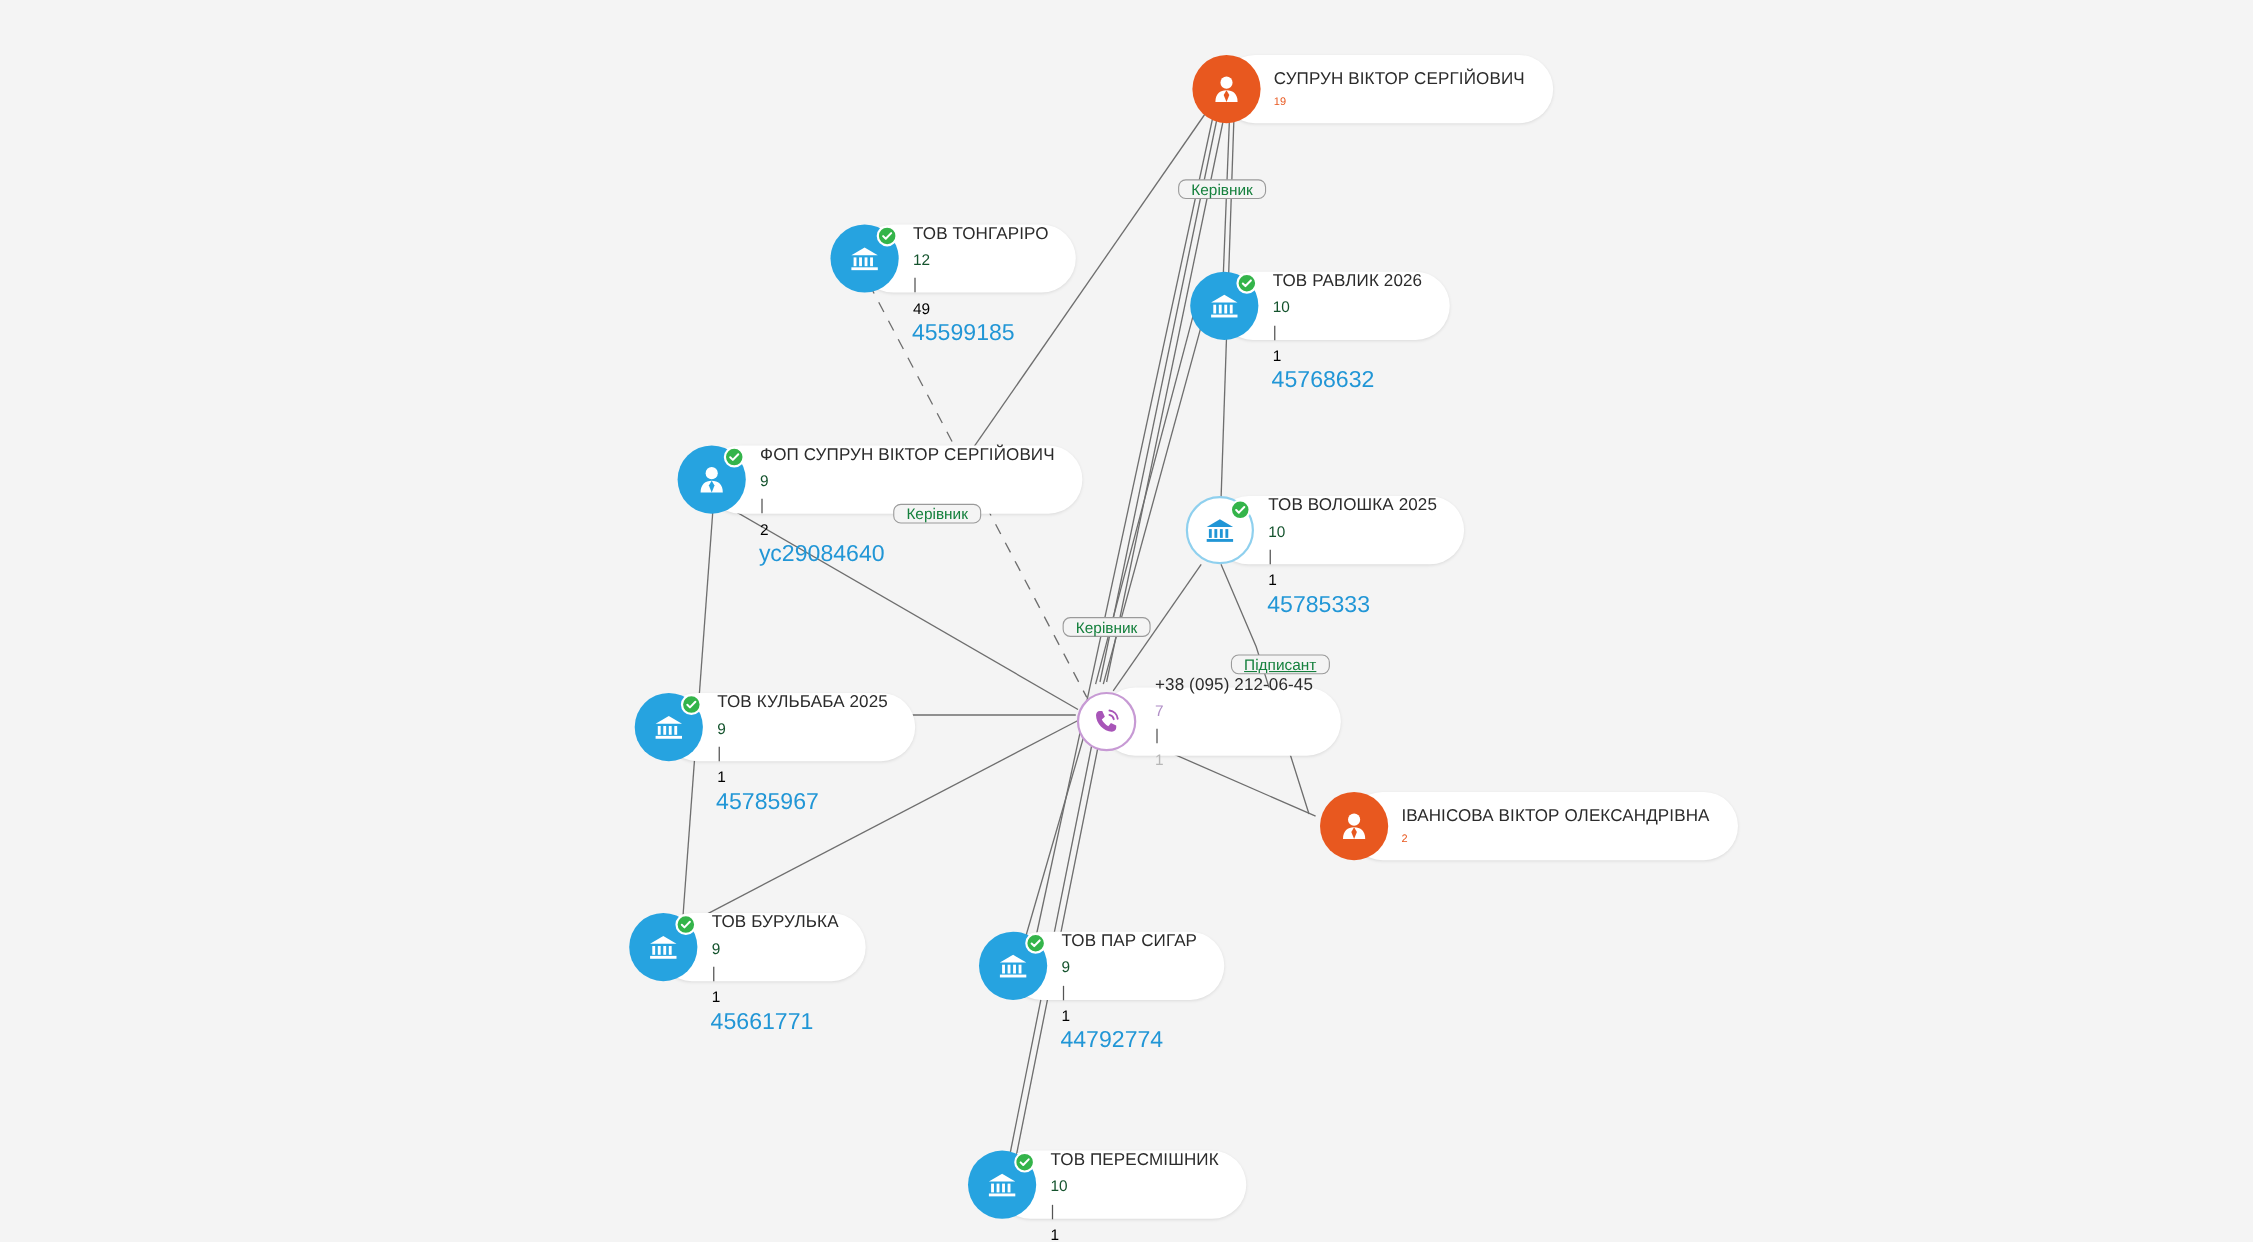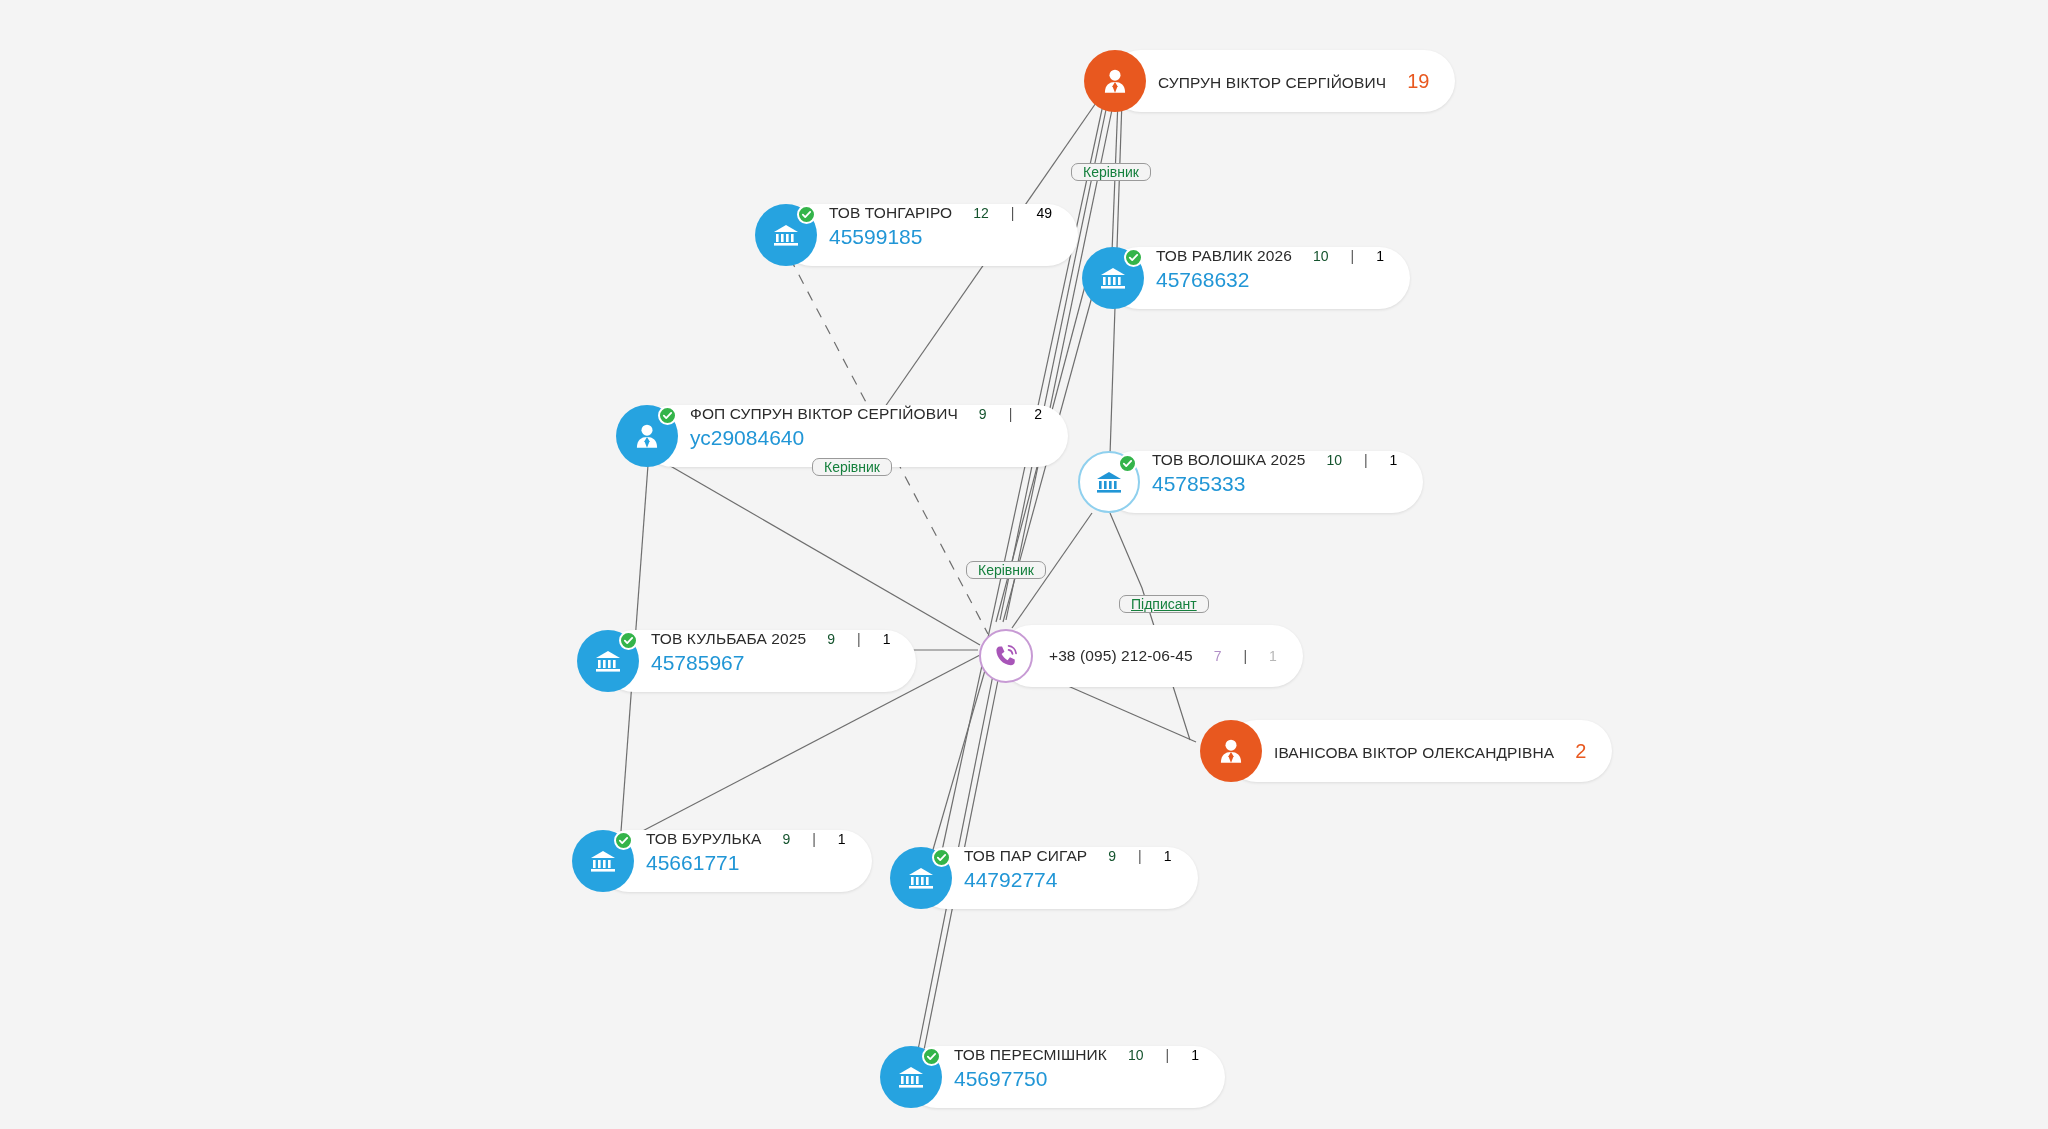--- a/index.html
+++ b/index.html
@@ -47,38 +47,39 @@
     border-radius: 31px;
     box-shadow: 0 1px 3px rgba(0,0,0,0.10);
     white-space: nowrap;
   }
   .node-pill.single {
     justify-content: center;
   }
   .node-line1 {
     display: flex;
     align-items: baseline;
-    gap: 21px;
+    gap: 6px;
     line-height: 1.15;
+    flex-direction: column;
   }
   .node-title {
     font-size: 15.5px;
     color: #2b2b2b;
     letter-spacing: .1px;
   }
   .node-code {
     font-size: 21px;
     color: #2196d6;
     line-height: 1.3;
     margin-top: 1px;
   }
   .count-a { font-size: 14px; color: #14532d; }
   .count-sep { font-size: 14px; color: #555; margin: 0 1px; }
   .count-b { font-size: 14px; color: #000000; }
-  .count-orange { font-size: 20px; color: #e8581f; }
+  .count-orange { font-size: 10px; color: #e8581f; }
   .count-purple { font-size: 14px; color: #b08ec6; }
   .count-purple-b { font-size: 14px; color: #b7b7b7; }
 
   
   .node-icon {
     position: absolute;
     left: 0;
     top: 0;
     width: 62px;
     height: 62px;

